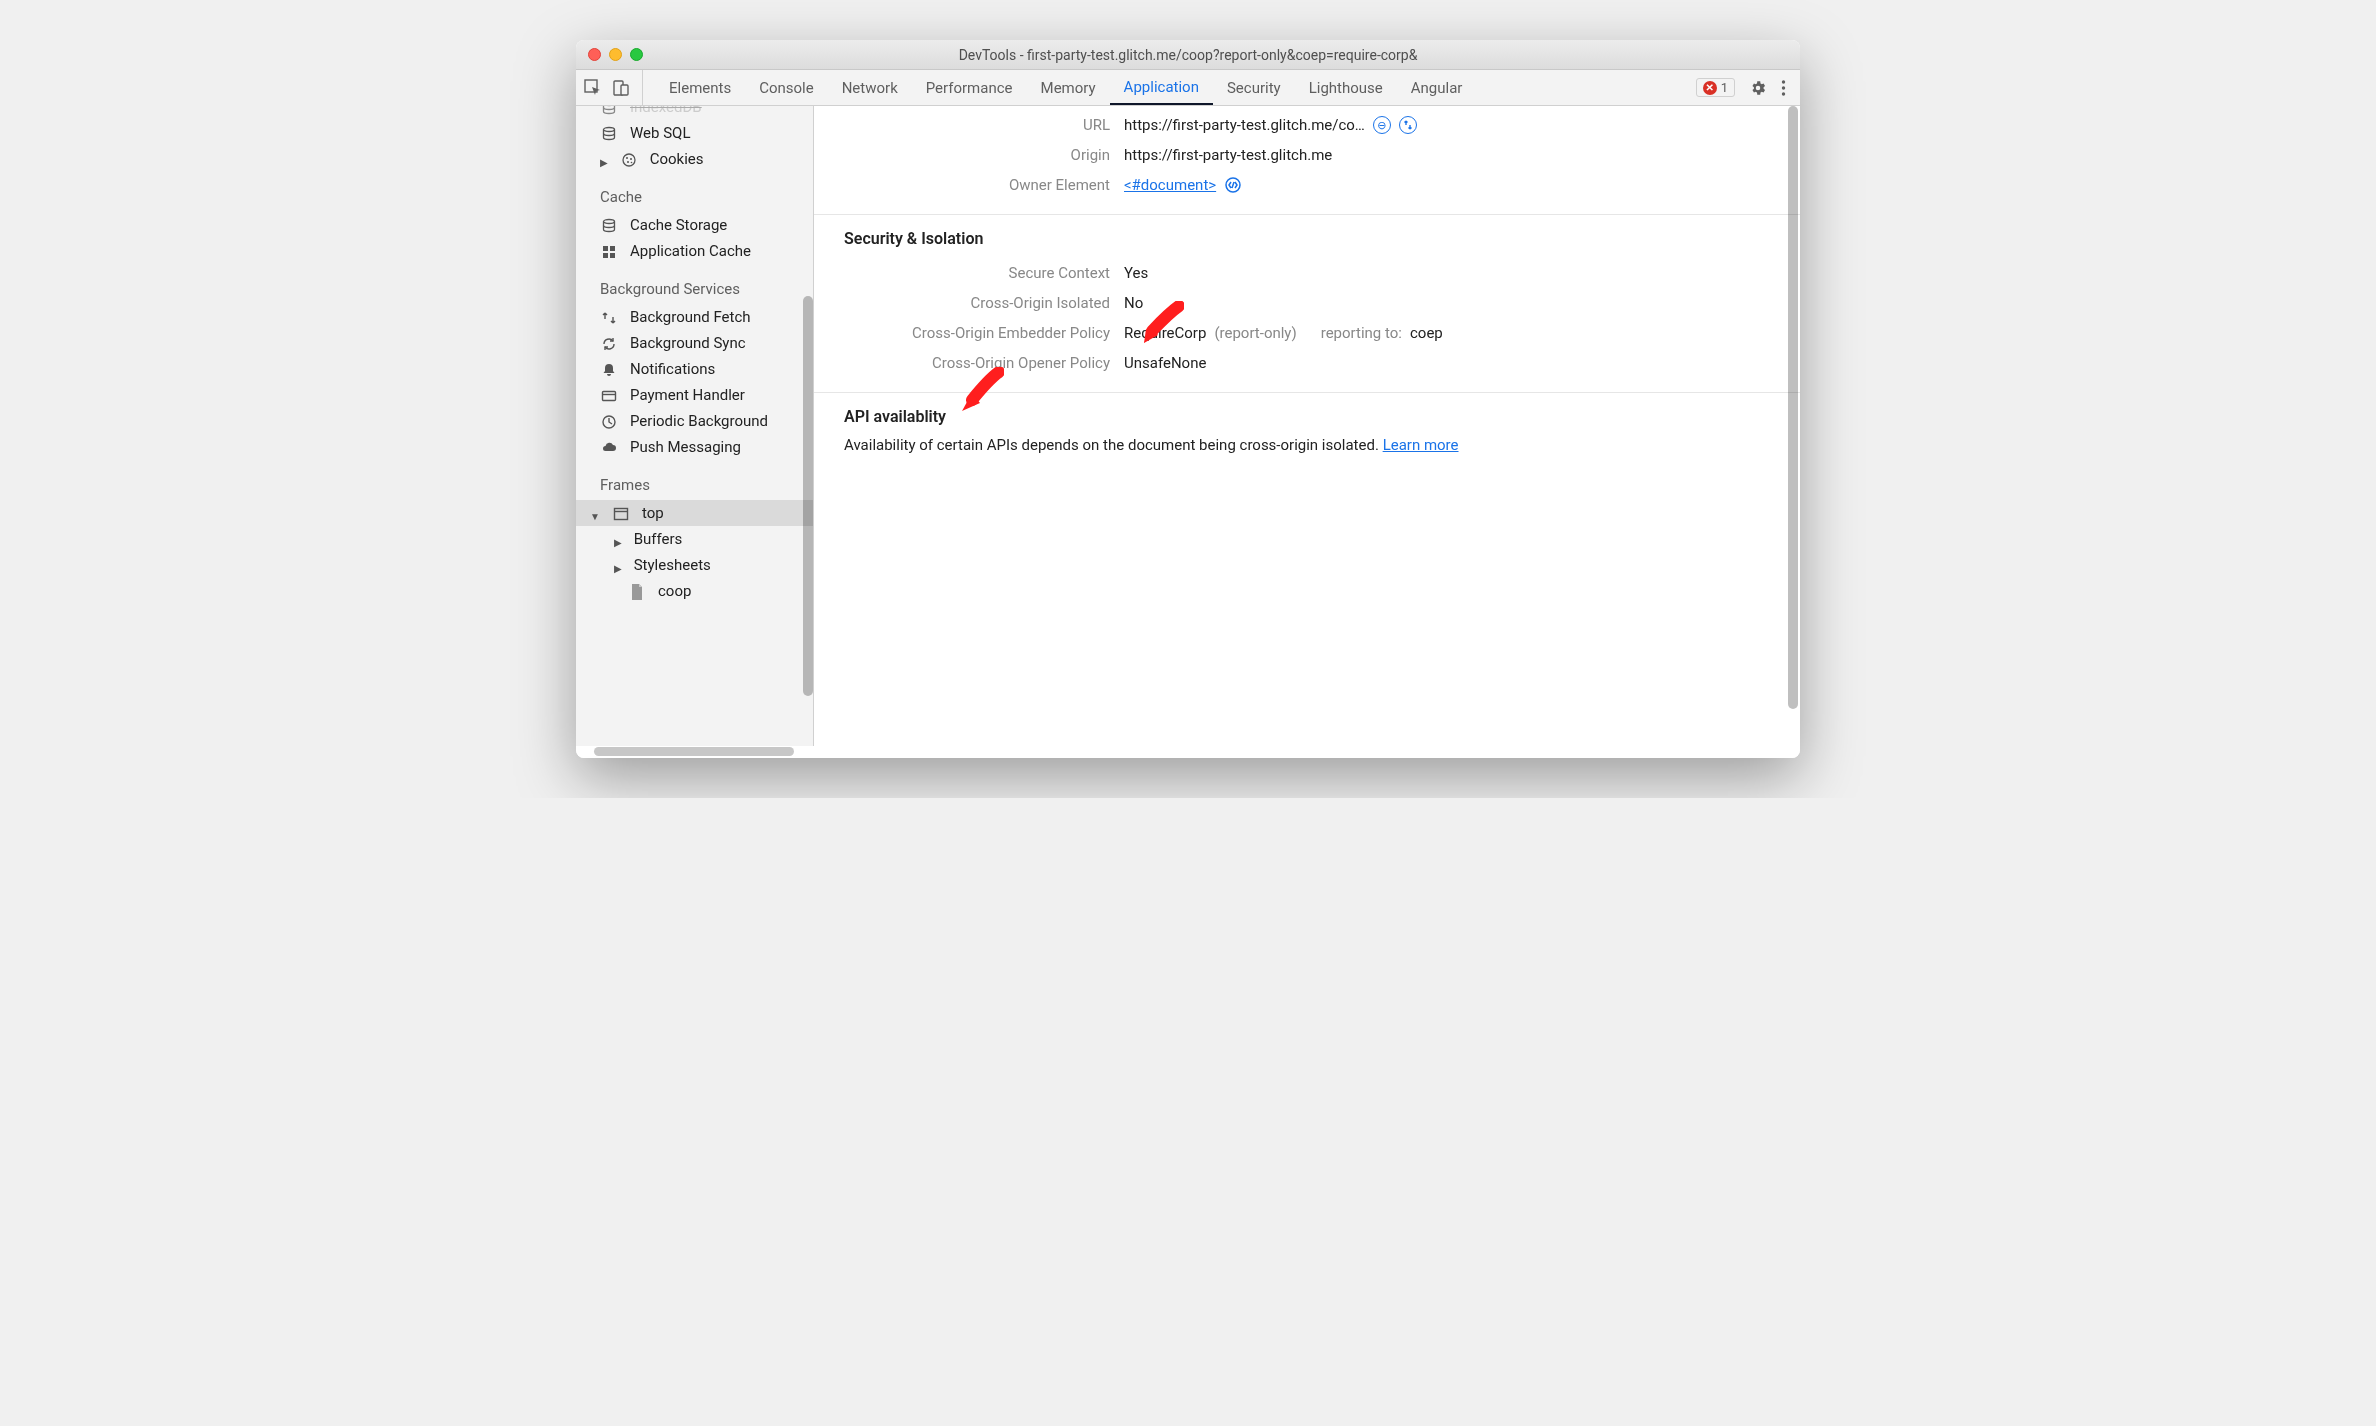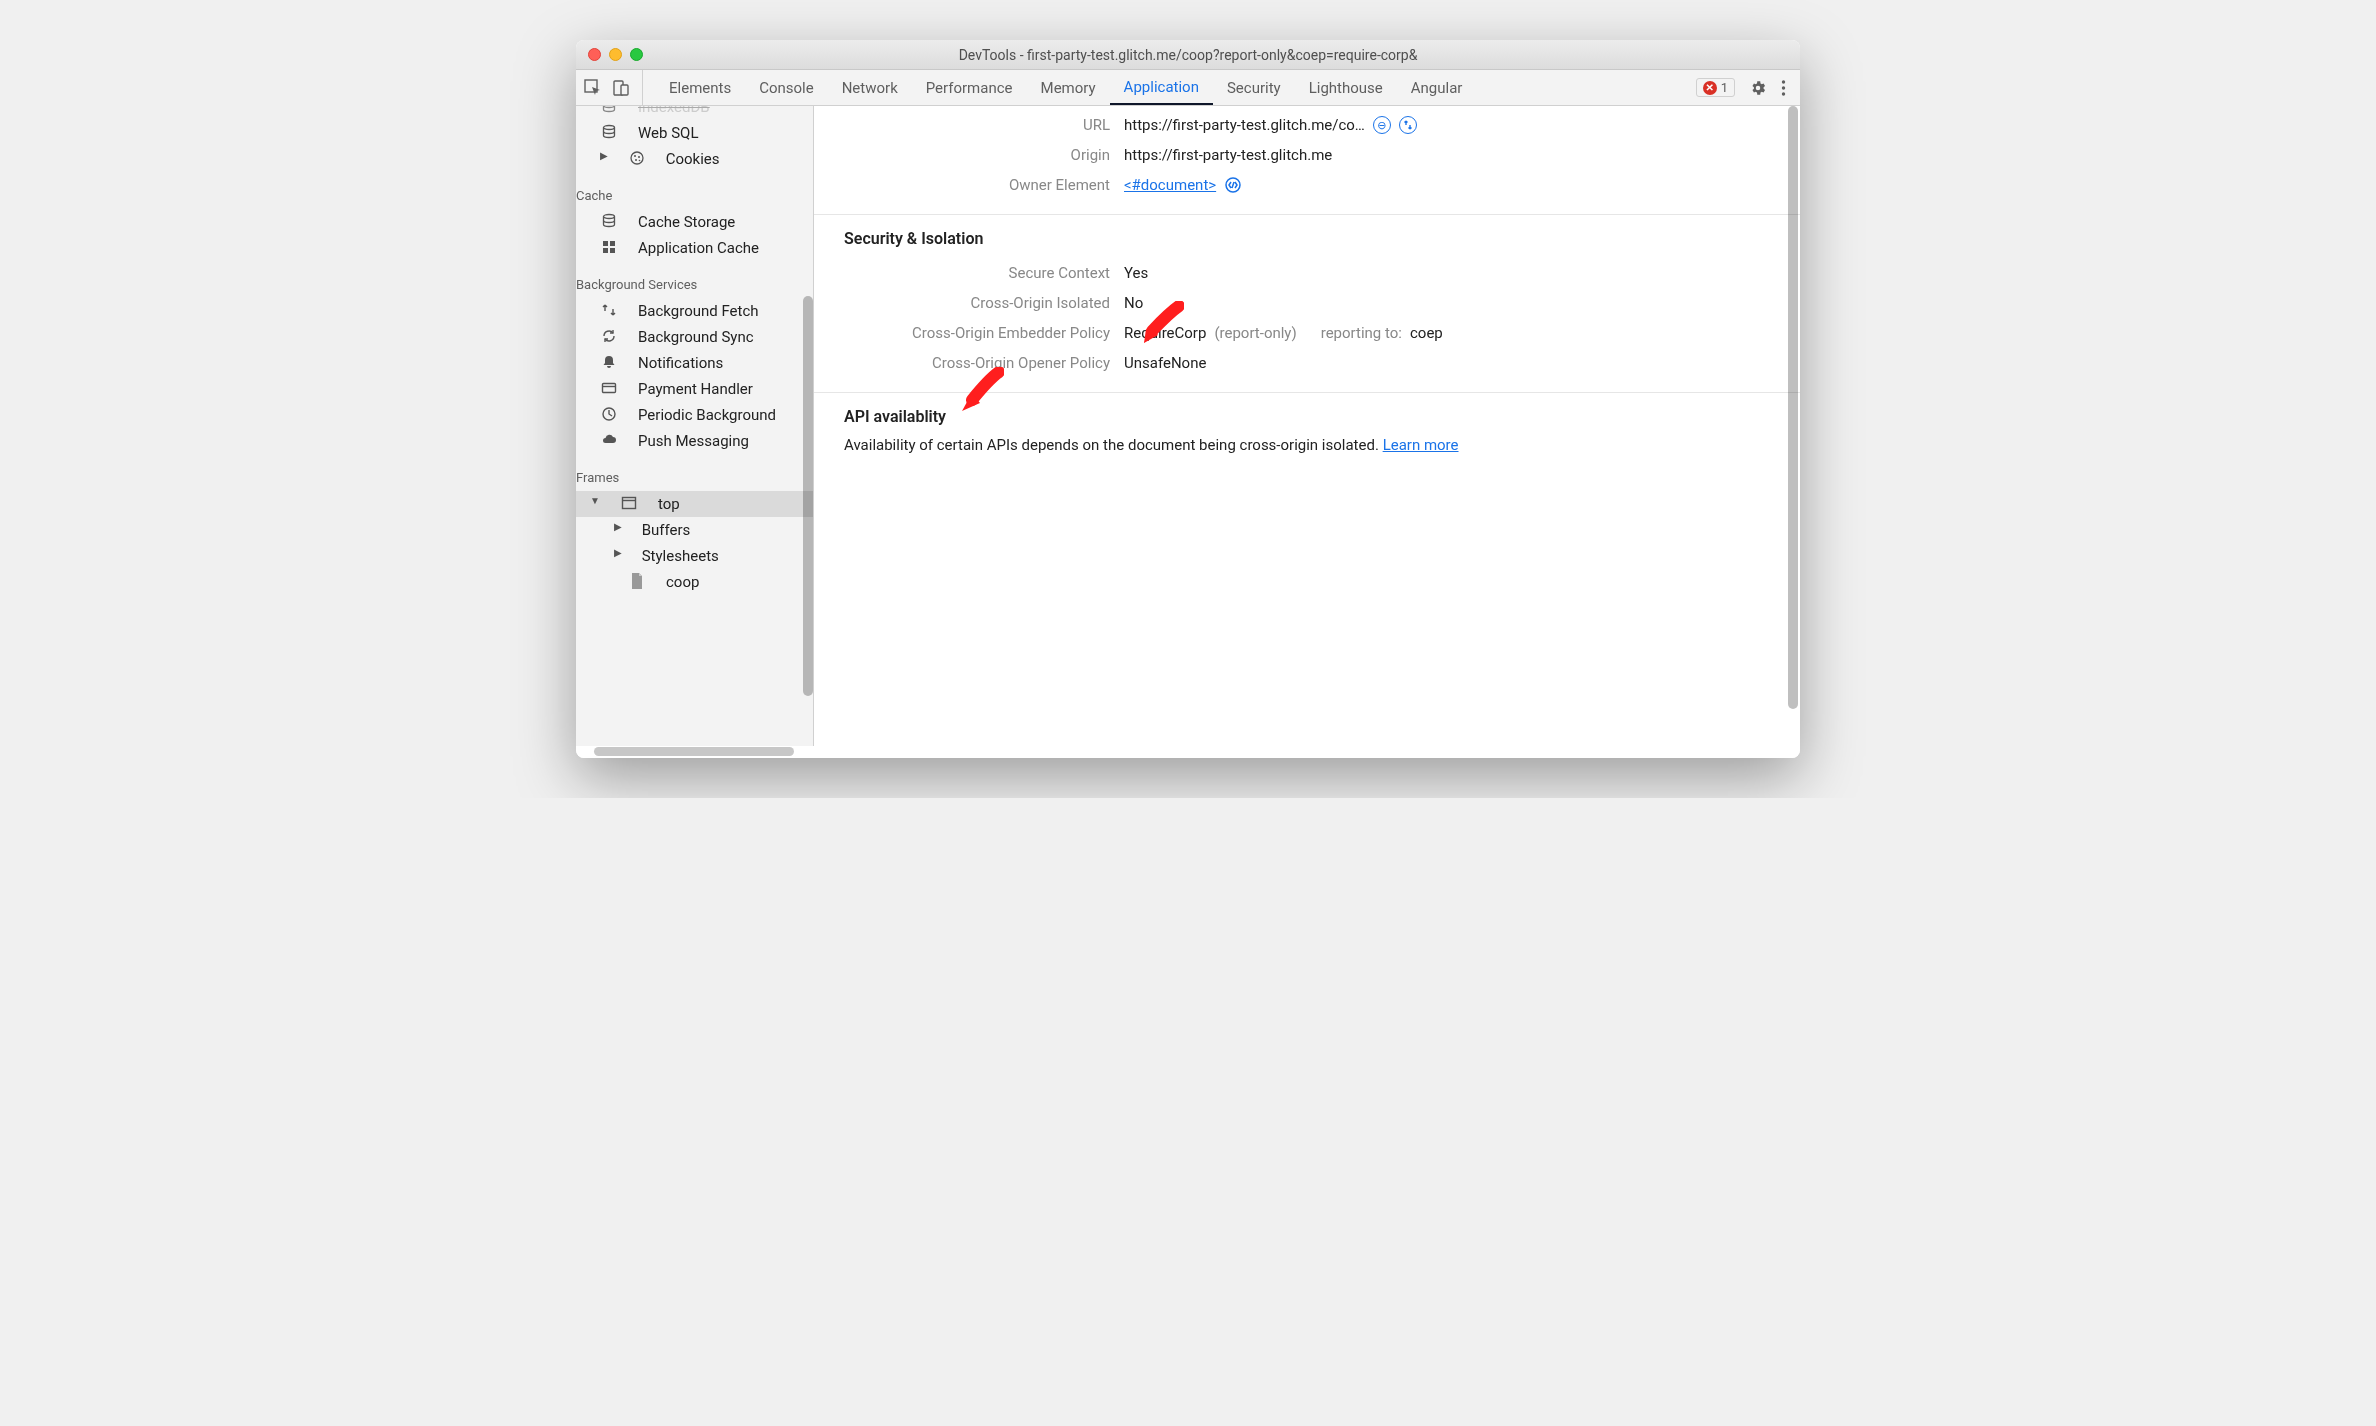--- a/index.html
+++ b/index.html
@@ -17,22 +17,22 @@
 .tb-tabs { display: flex; height: 100%; margin-left: 12px; gap: 0; }
 .tb-tab { padding: 0 14px; display: flex; align-items: center; cursor: pointer; }
 .tb-tab.active { color: #1a73e8; border-bottom: 2px solid #0f172a; }
 .tb-right { margin-left: auto; display: flex; align-items: center; gap: 14px; padding-right: 6px; }
 .err-badge { display: flex; align-items: center; gap: 4px; border: 1px solid #d0d0d0; border-radius: 3px; padding: 1px 6px; font-size: 13px; }
 .err-icon { width: 14px; height: 14px; border-radius: 50%; background: #d93025; color: #fff; display: flex; align-items: center; justify-content: center; font-size: 10px; font-weight: bold; }
 .gear, .kebab { color: #5f5f5f; cursor: pointer; }
 .content { display: flex; height: 640px; }
 .sidebar { width: 238px; background: #f3f3f3; border-right: 1px solid #d0d0d0; overflow-y: auto; font-size: 15px; color: #222; position: relative; }
 .sb-scroll { position: absolute; right: 0; top: 190px; width: 10px; height: 400px; background: rgba(0,0,0,0.25); border-radius: 5px; }
-.sb-group-title { padding: 6px 0; color: #5f5f5f; font-size: 13px; }
-.sb-item { padding: 4px 10px 4px 24px; display: flex; align-items: flex-start; gap: 20px; cursor: pointer; white-space: nowrap; }
+.sb-group-title { padding: 6px 24px; color: #5f5f5f; font-size: 15px; }
+.sb-item { padding: 4px 10px 4px 24px; display: flex; align-items: flex-end; gap: 12px; cursor: pointer; white-space: nowrap; }
 .sb-item.indent2 { padding-left: 38px; }
 .sb-item.selected { background: #dadada; }
 .sb-icon { width: 18px; height: 16px; display: flex; align-items: center; justify-content: center; color: #555; flex-shrink: 0; }
 .tri { font-size: 10px; color: #555; }
 .main { flex: 1; overflow-y: auto; position: relative; background: #fff; }
 .main-scroll { position: absolute; right: 2px; top: 0; width: 10px; height: 603px; background: rgba(0,0,0,0.25); border-radius: 5px; }
 .section { padding: 14px 30px; }
 .section + .section { border-top: 1px solid #e6e6e6; }
 .sec-title { font-weight: 600; font-size: 16px; color: #222; margin-bottom: 10px; }
 .row { display: flex; padding: 6px 0; font-size: 15px; align-items: flex-end; }

